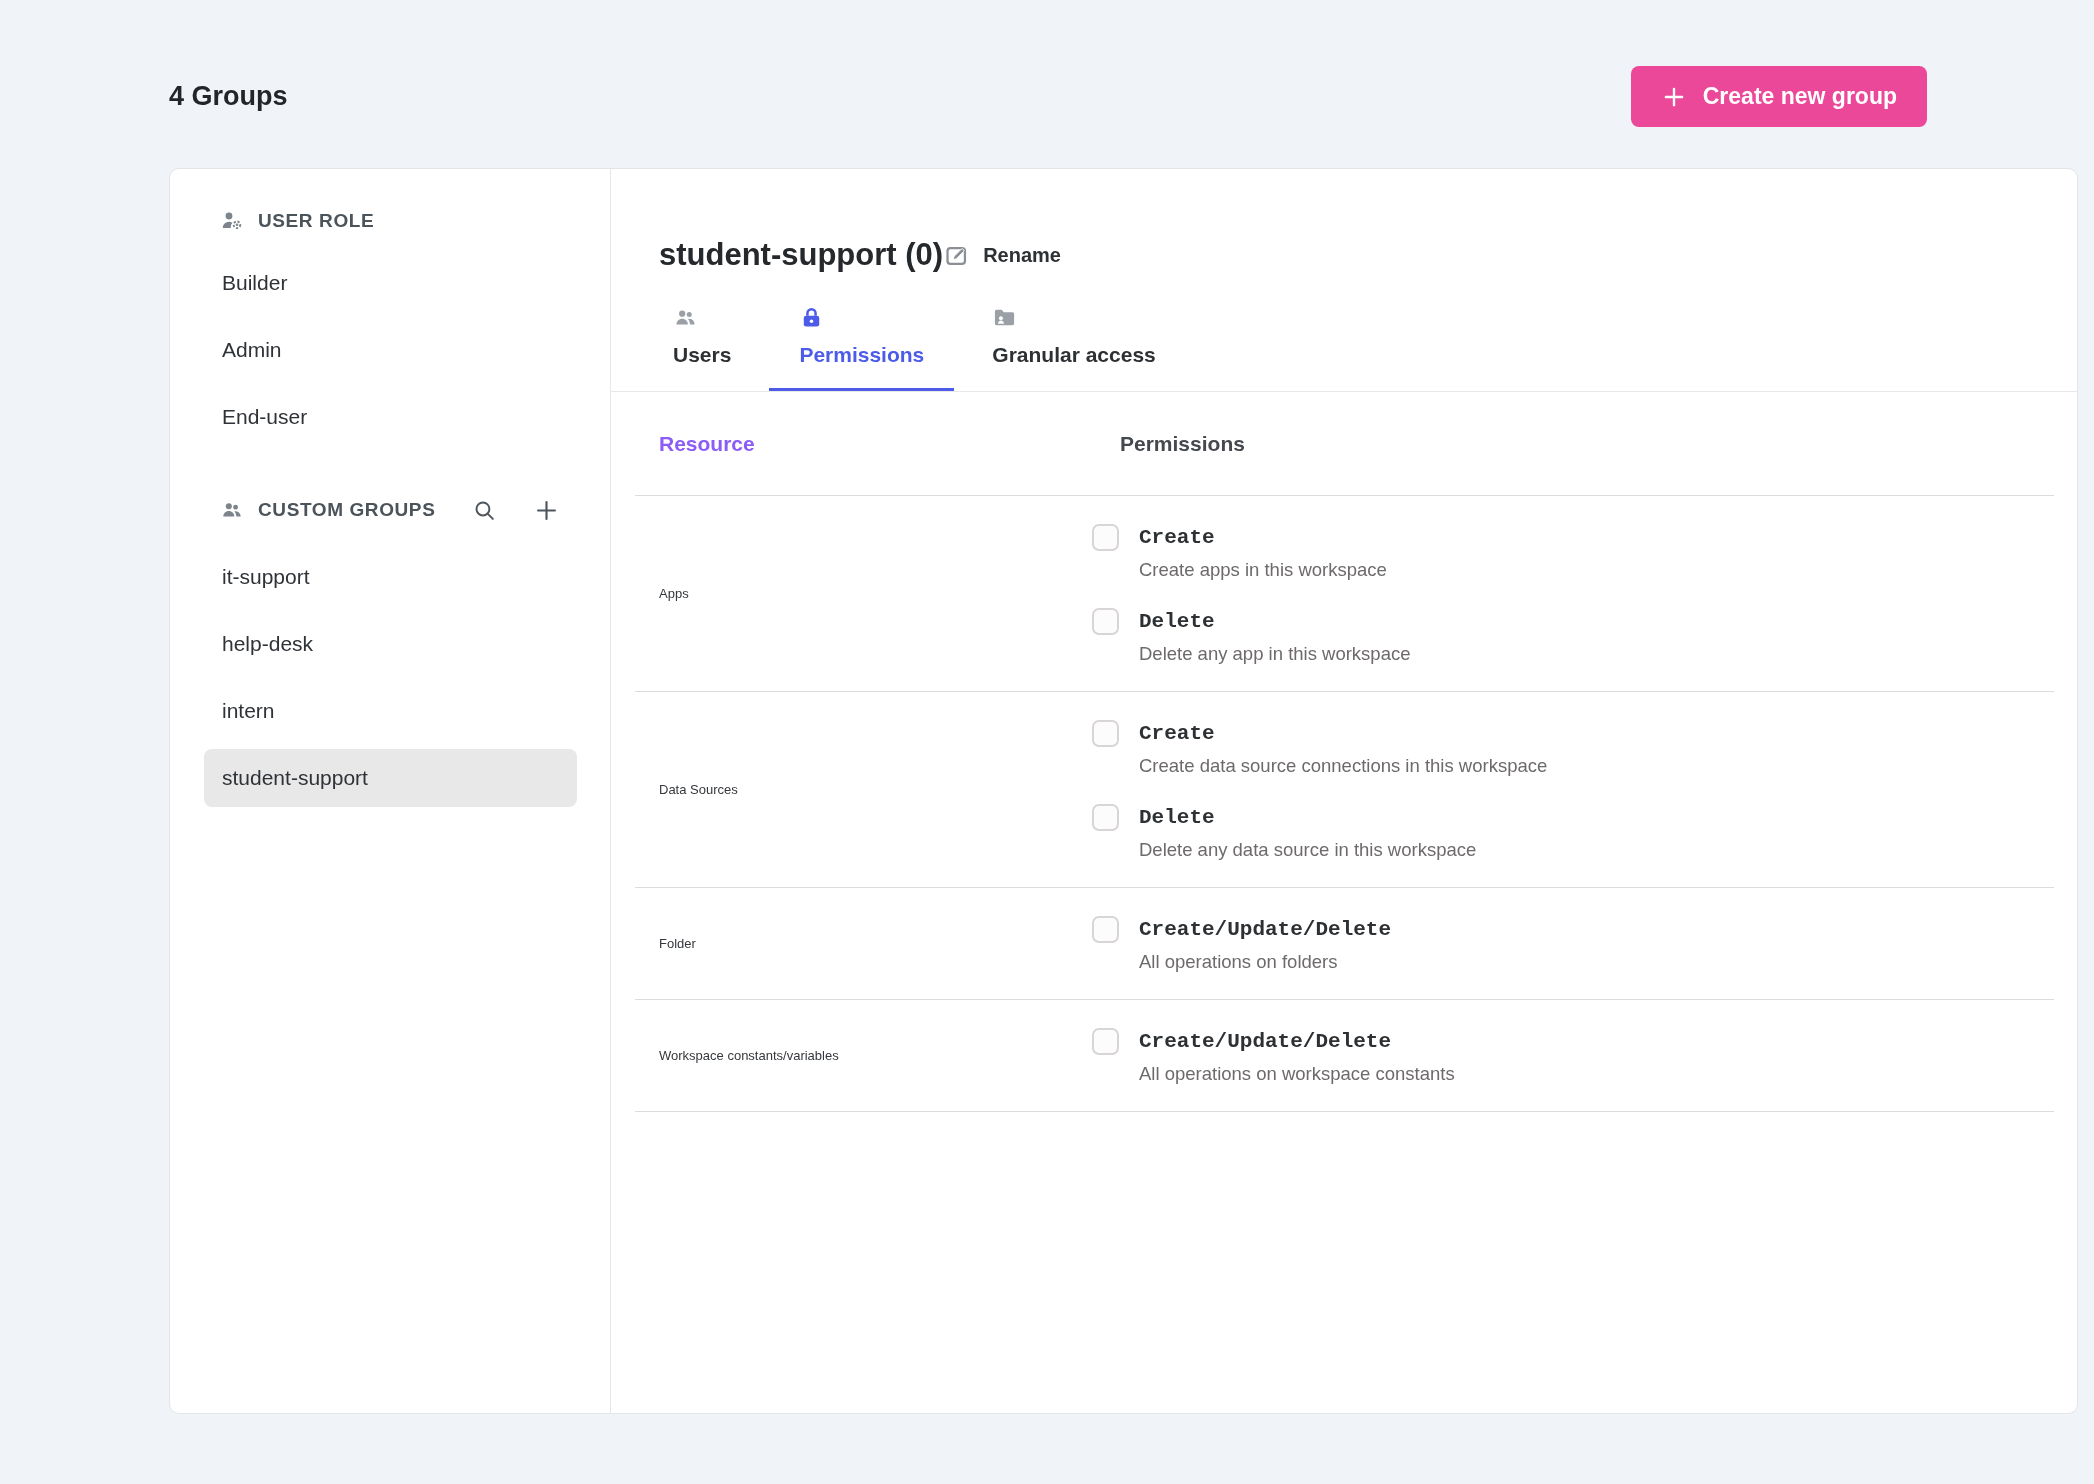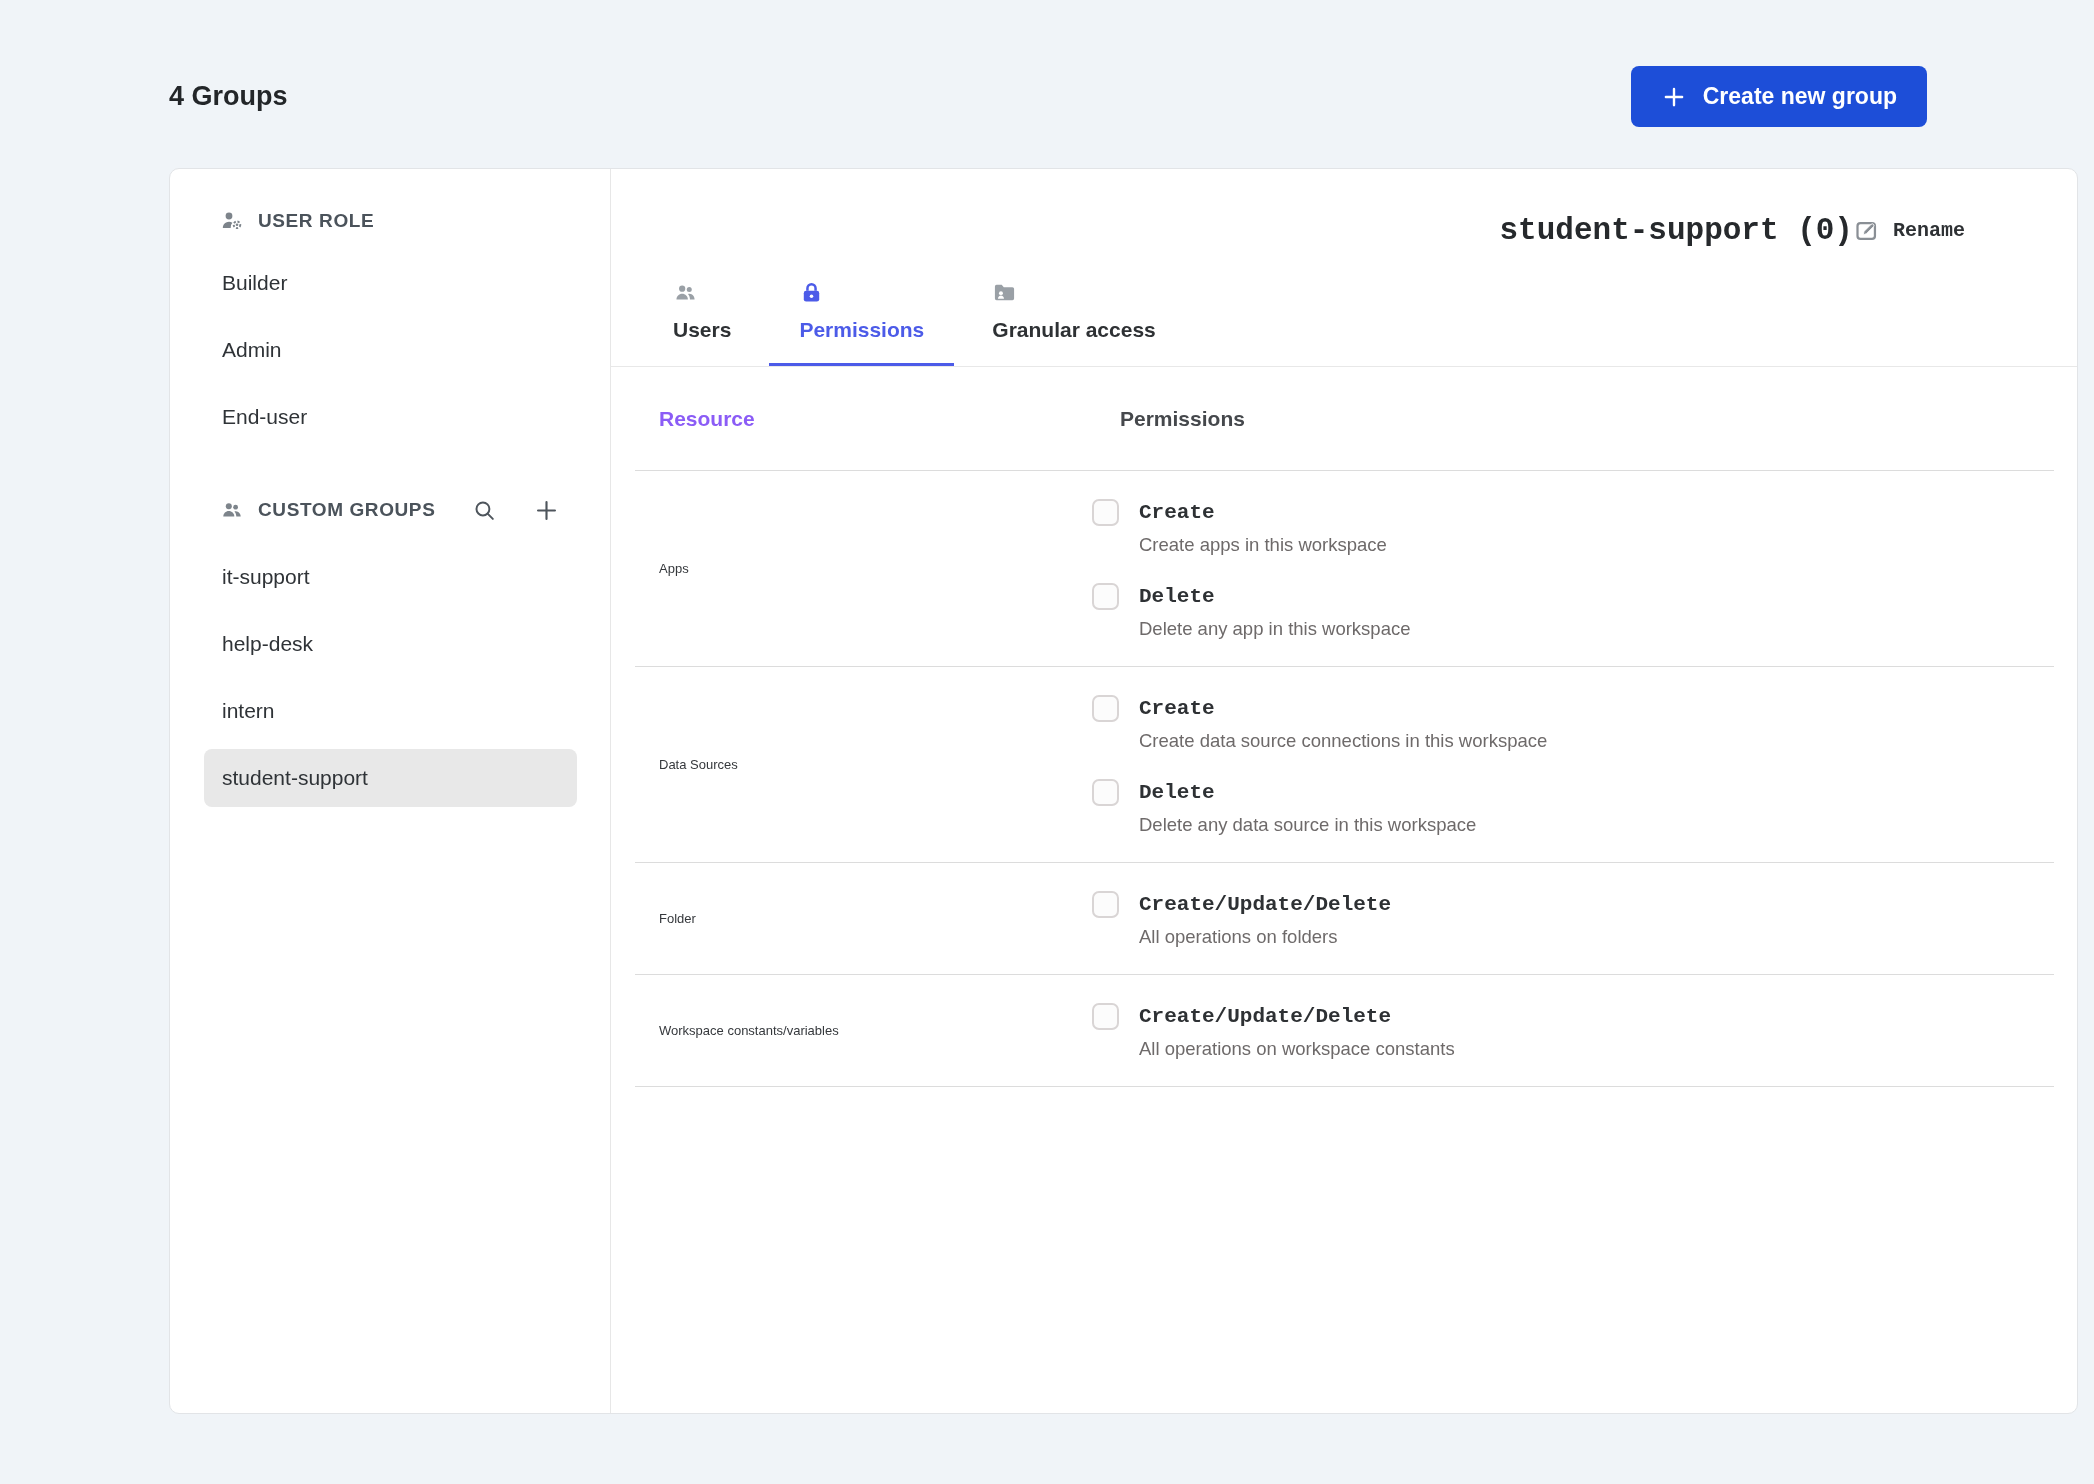--- a/index.html
+++ b/index.html
@@ -28,21 +28,21 @@
     font-size: 27px;
     font-weight: 600;
     color: #232629;
   }
   .create-btn {
     display: flex;
     align-items: center;
     gap: 16px;
     height: 61px;
     padding: 0 30px;
-    background: #1d4ed8;
+    background: #ec4899;
     color: #ffffff;
     font-size: 23px;
     font-weight: 600;
     border: none;
     border-radius: 8px;
     cursor: pointer;
     font-family: inherit;
   }
   .create-btn svg { display: block; }
 
@@ -102,23 +102,22 @@
     color: #2f3337;
     cursor: pointer;
   }
   .side-item.selected { background: #e8e8e8; }
 
   
   .main { flex: 1; display: flex; flex-direction: column; min-width: 0; }
   .main-header {
     display: flex;
     align-items: center;
-    justify-content: flex-end;
-    padding: 44px 112px 0 48px;
-    font-family: Liberation Mono, monospace;
+    justify-content: flex-start;
+    padding: 68px 112px 0 48px;
   }
   .group-title { font-size: 31px; font-weight: 700; color: #26292c; }
   .rename-btn {
     display: flex;
     align-items: center;
     gap: 13px;
     background: none;
     border: none;
     font-family: inherit;
     font-size: 20px;

